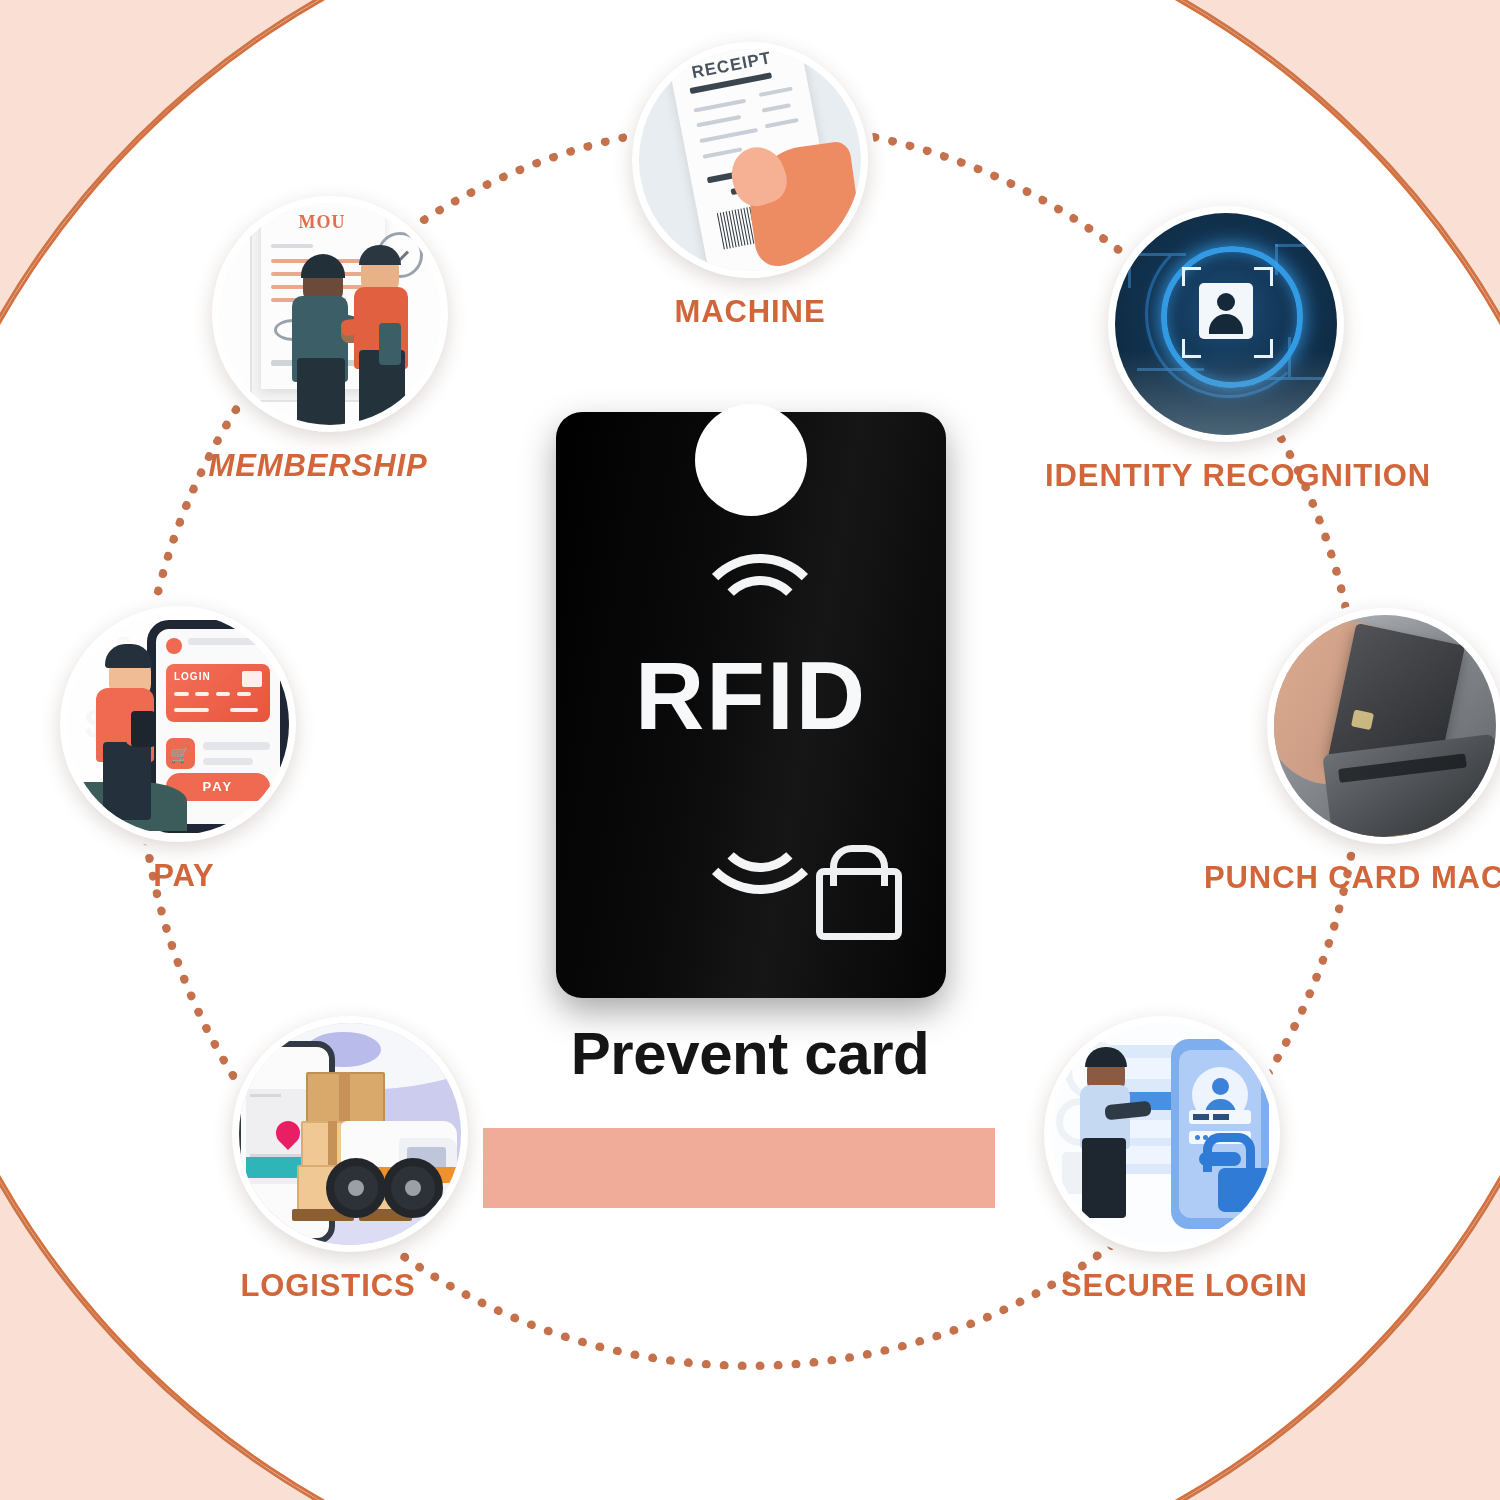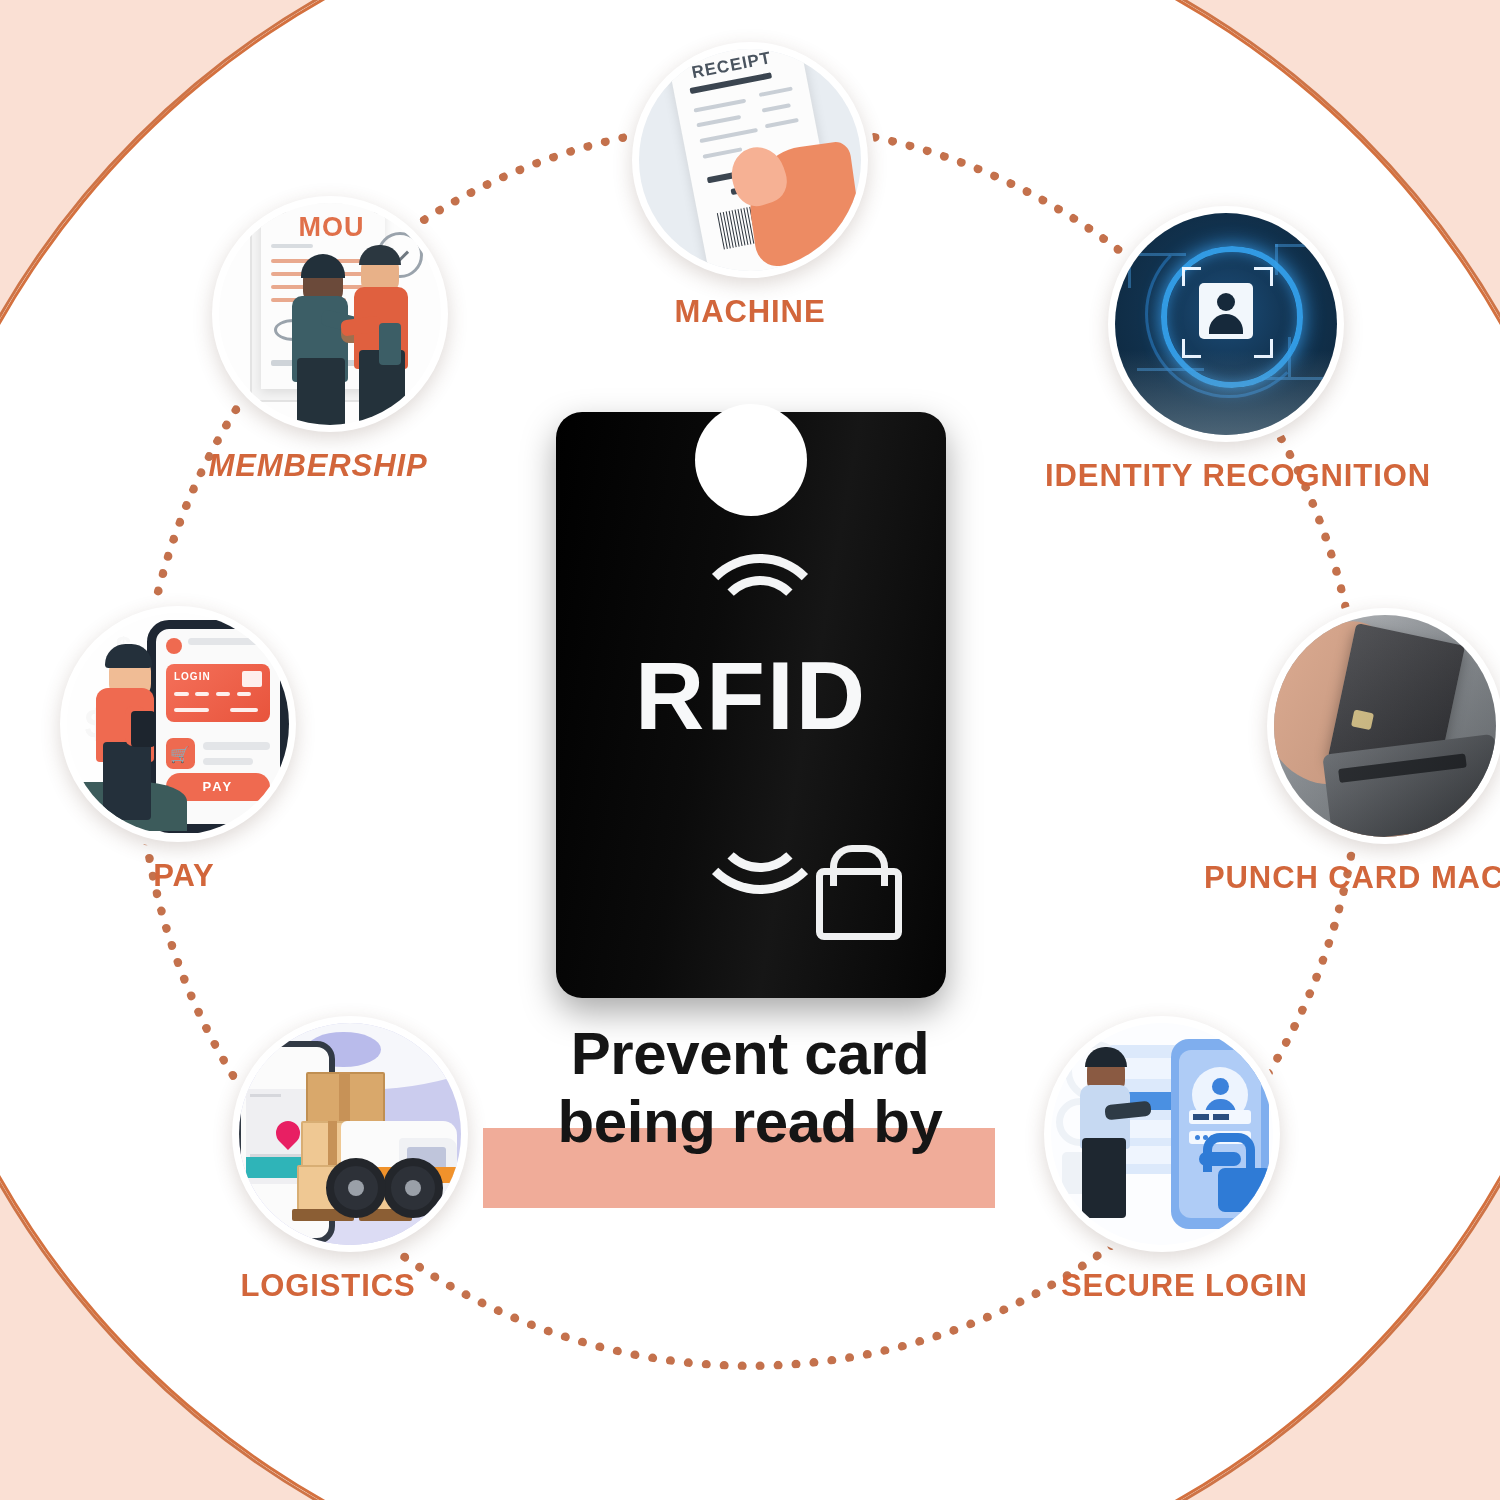--- a/index.html
+++ b/index.html
@@ -81,21 +81,21 @@
   }
   .rc-nail{
     position:absolute;right:34%;bottom:30%;width:24%;height:26%;
     background:#F6B194;border-radius:50% 50% 40% 40%;transform:rotate(-18deg);
   }
 
   
   .mb-bg{background:#FDFDFD;}
   .mb-doc{position:absolute;left:14%;top:4%;width:56%;height:84%;background:#F4F4F4;border:2px solid #E3E3E3;}
   .mb-doc2{position:absolute;left:19%;top:0%;width:56%;height:84%;background:#FCFCFC;box-shadow:0 3px 10px rgba(0,0,0,.10);}
-  .mb-mou{position:absolute;left:40%;top:4%;font-size:27px;font-weight:bold;color:#E0704A;letter-spacing:1px;}
+  .mb-mou{position:absolute;left:40%;top:4%;font-size:18px;font-weight:bold;color:#E0704A;letter-spacing:1px;font-family:Liberation Serif, serif;}
   .mb-l{position:absolute;background:#D8DCE0;height:4px;border-radius:2px;}
   .mb-l.o{background:#E9A98E;}
   .mb-check{position:absolute;right:8%;top:13%;width:40px;height:40px;border-radius:50%;border:3px solid #9AA3AC;}
   .mb-check:after{content:"";position:absolute;left:9px;top:15px;width:16px;height:8px;border-left:3px solid #6F7880;border-bottom:3px solid #6F7880;transform:rotate(-45deg);}
   .p-head{position:absolute;border-radius:50%;}
   .p-body{position:absolute;}
   .mb-arm{position:absolute;border-radius:6px;}
   .mb-sig{position:absolute;width:34px;height:16px;border:3px solid #9AA3AC;border-radius:50%;}
 
   
@@ -479,16 +479,15 @@
     <div class="wave dn" style="width:118px;height:118px;margin-left:-59px;top:346px;"></div>
     <div class="wave dn" style="width:74px;height:74px;margin-left:-37px;top:368px;"></div>
     <div id="lockbox"></div>
     <div id="lockshack"></div>
   </div>
   <div id="notch"></div>
 
   <div id="hl-band"></div>
   <div id="headline">
     <div class="hl-line">Prevent card</div>
-    <div class="hl-line">being read by</div>
   </div>
 
 </div>
 
 </body></html>

